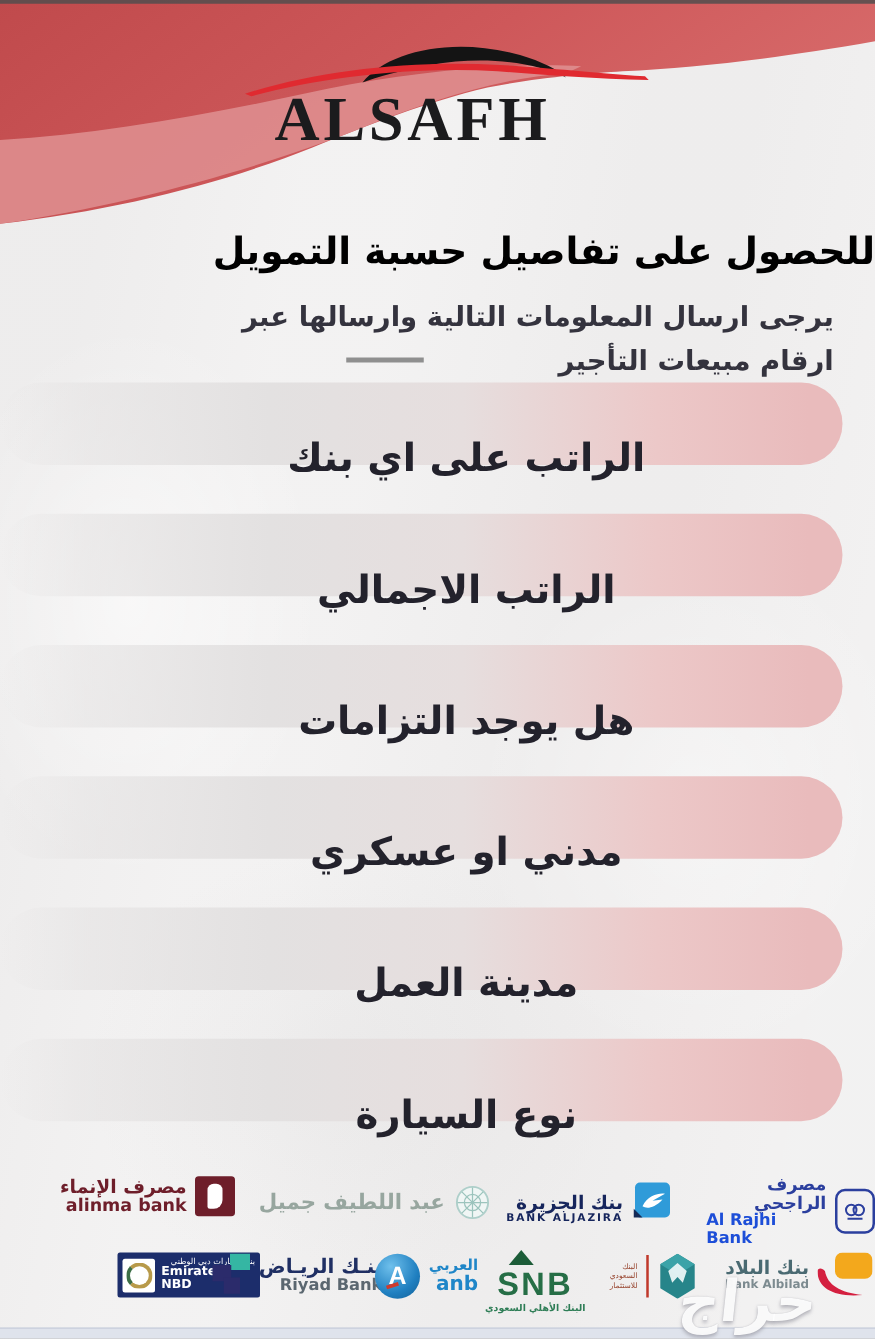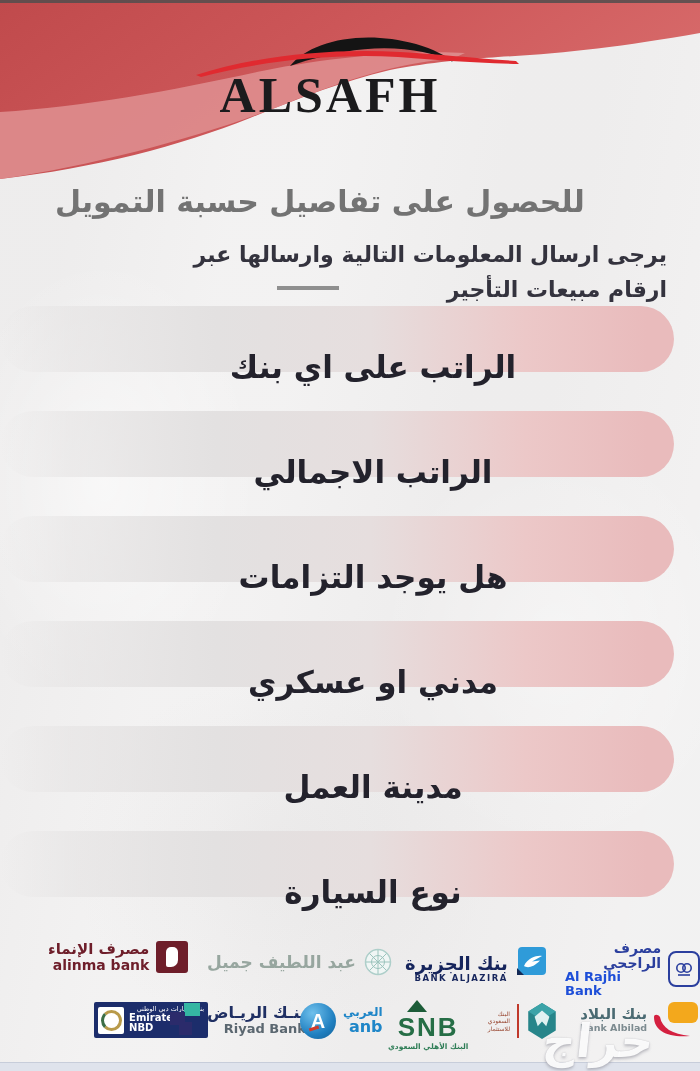--- a/index.html
+++ b/index.html
@@ -20,21 +20,21 @@
   }
   .top-edge{position:absolute;top:0;left:0;width:700px;height:3px;background:#514d4e;opacity:.85;z-index:6;}
   .header-svg{position:absolute;top:0;left:0;z-index:2;}
   .brand{
     position:absolute;top:66px;left:0;width:660px;text-align:center;z-index:3;
     font-family:"Liberation Serif","DejaVu Serif",serif;font-weight:700;
     font-size:50px;letter-spacing:3px;color:#1b1b1d;
   }
   .title{
     position:absolute;top:184px;left:0;width:700px;box-sizing:border-box;padding-left:55px;
-    text-align:left;font-size:30px;font-weight:700;color:#737373;z-index:3;direction:rtl;
+    text-align:right;font-size:30px;font-weight:700;color:#000000;z-index:3;direction:rtl;
   }
   .title-dash{position:absolute;top:286px;left:277px;width:62px;height:4px;background:#8f8f8f;z-index:3;}
   .subtitle{
     position:absolute;top:237px;left:0;width:700px;box-sizing:border-box;padding-right:33px;
     text-align:right;font-size:22px;line-height:35px;font-weight:700;color:#34333e;z-index:3;direction:rtl;
   }
   
   .pill{
     position:absolute;left:0;width:674px;height:66px;border-radius:38px;z-index:2;
     background:linear-gradient(90deg,
@@ -56,21 +56,21 @@
   .bank .col{display:flex;flex-direction:column;align-items:flex-end;line-height:1.05;}
   .ar{direction:rtl;}
   
   .alinma-ar{font-size:15px;font-weight:700;color:#6e1e2a;}
   .alinma-en{font-size:14px;font-weight:700;color:#6e1e2a;}
   .alinma-sq{width:32px;height:32px;background:#6e1e2a;border-radius:3px;position:relative;}
   .alinma-sq::after{content:"";position:absolute;left:10px;top:6px;width:12px;height:20px;background:#fff;border-radius:5px 5px 7px 2px;}
   
   .alj-ar{font-size:17px;font-weight:700;color:#97a69f;}
   
-  .jaz-ar{font-size:18px;font-weight:700;color:#16255c;margin-top:13px;}
+  .jaz-ar{font-size:15px;font-weight:700;color:#16255c;margin-top:13px;}
   .jaz-en{font-size:8.5px;font-weight:700;letter-spacing:1.5px;color:#16255c;}
   
   .raj-ar{font-size:14px;font-weight:700;color:#2b3f9e;}
   .raj-en{font-size:13px;font-weight:700;color:#1d4ed8;}
   .raj-box{width:32px;height:32px;border:2.5px solid #2b3f9e;border-radius:8px;display:flex;align-items:center;justify-content:center;}
   
   .enbd{width:114px;height:36px;background:#1c2d6b;border-radius:2px;display:flex;align-items:center;padding:0 4px;gap:5px;box-sizing:border-box;margin-left:48px;}
   .enbd-sq{width:27px;height:27px;background:#fff;border-radius:2px;display:flex;align-items:center;justify-content:center;}
   .enbd-ring{width:15px;height:15px;border:3px solid #b89a4a;border-radius:50%;border-left-color:#3c6e46;}
   .enbd-ar{font-size:6.5px;color:#fff;}

